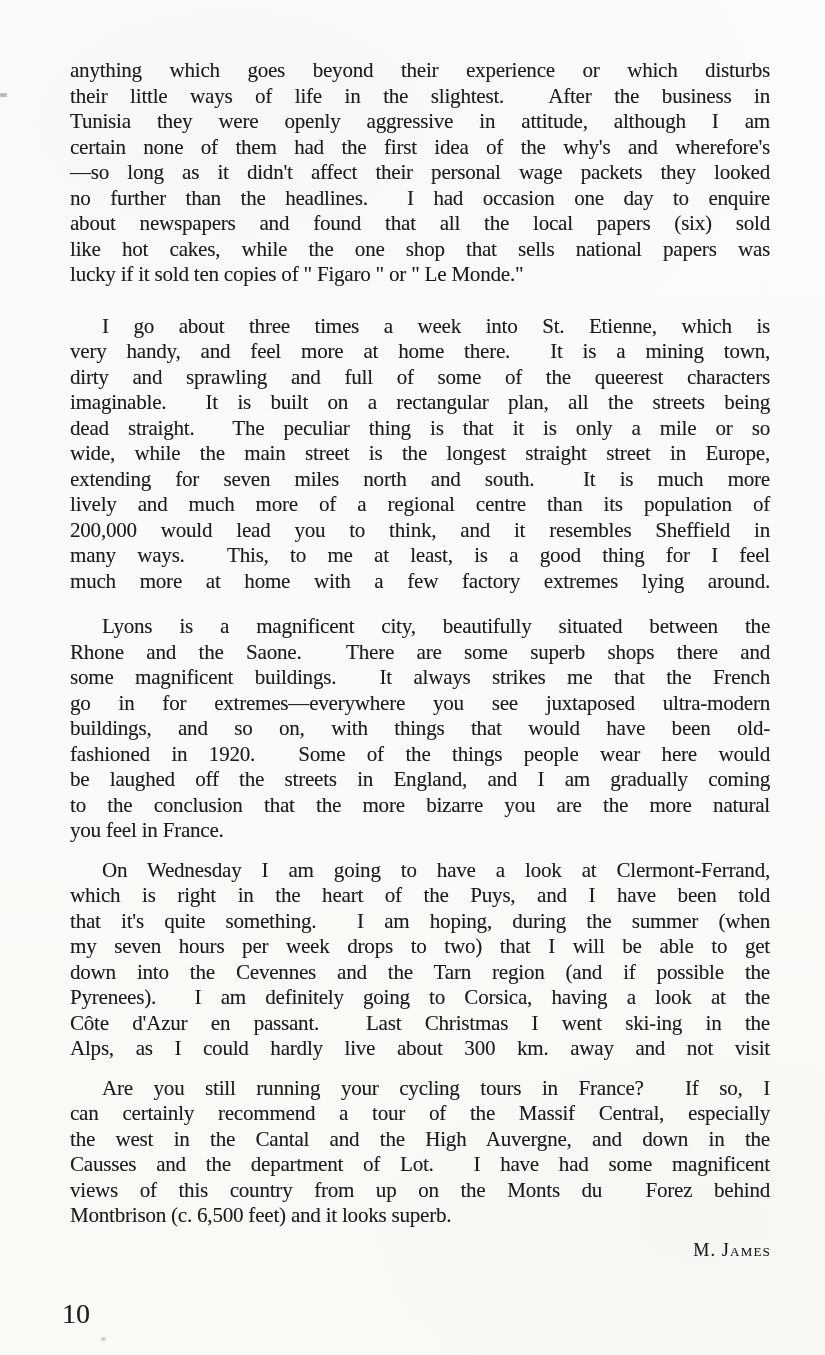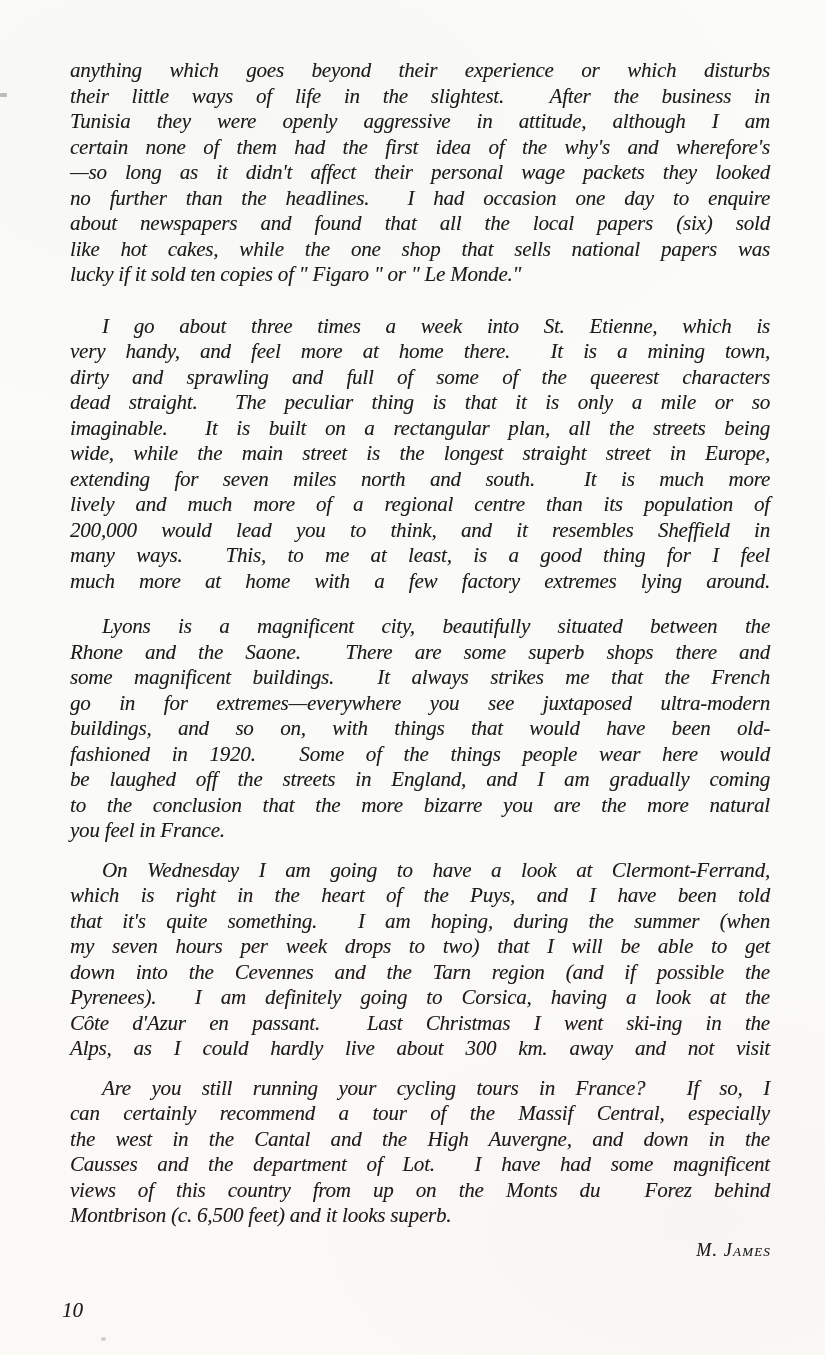--- a/index.html
+++ b/index.html
@@ -12,21 +12,20 @@
     width: 825px;
     height: 1355px;
     margin: 0;
     background:
       radial-gradient(ellipse 900px 520px at 28% 8%, rgba(60,60,55,0.02), transparent 65%),
       radial-gradient(ellipse 700px 400px at 85% 90%, rgba(60,60,55,0.018), transparent 60%),
       linear-gradient(#fbfbf9, #faf9f6);
     overflow: hidden;
     font-family: "Liberation Serif", "DejaVu Serif", serif;
     color: #1d1c1a;
-    font-style: italic;
   }
   .text-block {
     padding: 58px 55px 0 70px;
     font-size: 21px;
     line-height: 25.5px;
     letter-spacing: -0.2px;
     text-shadow: 0.2px 0.2px 0 rgba(25,25,22,0.35);
   }
   .line {
     text-align: justify;
@@ -48,21 +47,21 @@
     text-align: right;
     font-size: 18px;
     font-variant: small-caps;
     letter-spacing: 1.2px;
     text-shadow: 0.2px 0.2px 0 rgba(25,25,22,0.35);
   }
   .page-number {
     position: absolute;
     left: 62px;
     top: 1298px;
-    font-size: 21px;
+    font-size: 28px;
     text-shadow: 0.2px 0.2px 0 rgba(25,25,22,0.35);
   }
   .speck-a {
     position: absolute;
     left: 0px;
     top: 93px;
     width: 7px;
     height: 4px;
     background: #9b9b96;
     opacity: 0.65;
@@ -93,22 +92,22 @@
         <div class="line">—so long as it didn't affect their personal wage packets they looked</div>
         <div class="line">no further than the headlines.&nbsp; I had occasion one day to enquire</div>
         <div class="line">about newspapers and found that all the local papers (six) sold</div>
         <div class="line">like hot cakes, while the one shop that sells national papers was</div>
         <div class="line last">lucky if it sold ten copies of " Figaro " or " Le Monde."</div>
       </div>
       <div class="paragraph">
         <div class="line first-indent">I go about three times a week into St. Etienne, which is</div>
         <div class="line">very handy, and feel more at home there.&nbsp; It is a mining town,</div>
         <div class="line">dirty and sprawling and full of some of the queerest characters</div>
+        <div class="line">imaginable.&nbsp; It is built on a rectangular plan, all the streets being</div>
         <div class="line">dead straight.&nbsp; The peculiar thing is that it is only a mile or so</div>
-        <div class="line">imaginable.&nbsp; It is built on a rectangular plan, all the streets being</div>
         <div class="line">wide, while the main street is the longest straight street in Europe,</div>
         <div class="line">extending for seven miles north and south.&nbsp; It is much more</div>
         <div class="line">lively and much more of a regional centre than its population of</div>
         <div class="line">200,000 would lead you to think, and it resembles Sheffield in</div>
         <div class="line">many ways.&nbsp; This, to me at least, is a good thing for I feel</div>
         <div class="line">much more at home with a few factory extremes lying around.</div>
       </div>
       <div class="paragraph">
         <div class="line first-indent">Lyons is a magnificent city, beautifully situated between the</div>
         <div class="line">Rhone and the Saone.&nbsp; There are some superb shops there and</div>

